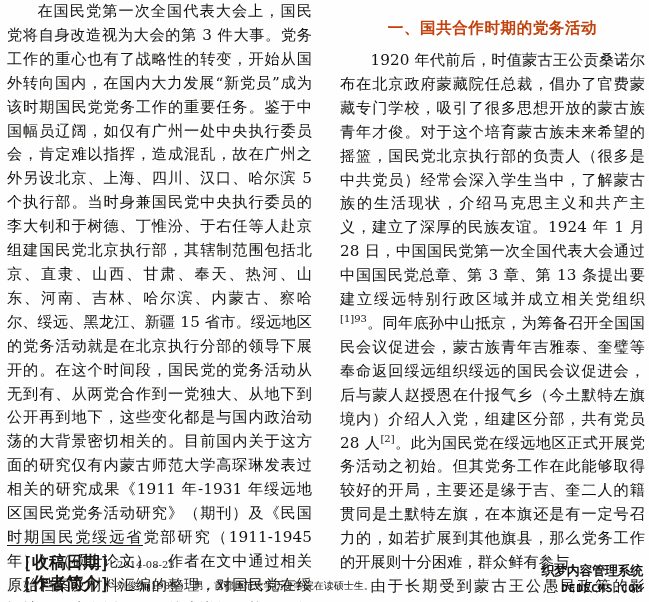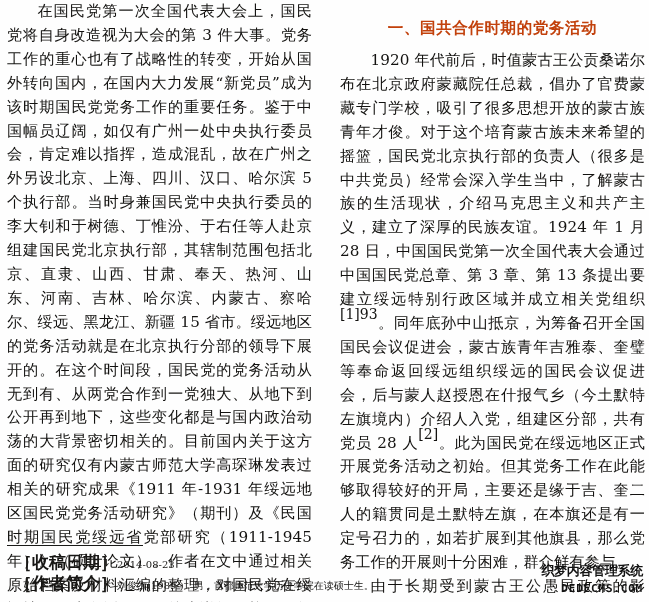--- a/index.html
+++ b/index.html
@@ -58,21 +58,21 @@
     text-align: justify;
     text-justify: inter-ideograph;
     text-indent: 2em;
     margin: 0;
     letter-spacing: 0.1px;
     color: #131210;
   }
   .para + .para { margin-top: 0; }
 
   .para sup {
-    font-size: 14px;
+    font-size: 10px;
     line-height: 0;
     vertical-align: 0.62em;
     letter-spacing: 0;
   }
 
   
   #footnote {
     position: absolute;
     left: 7px;
     top: 545px;

